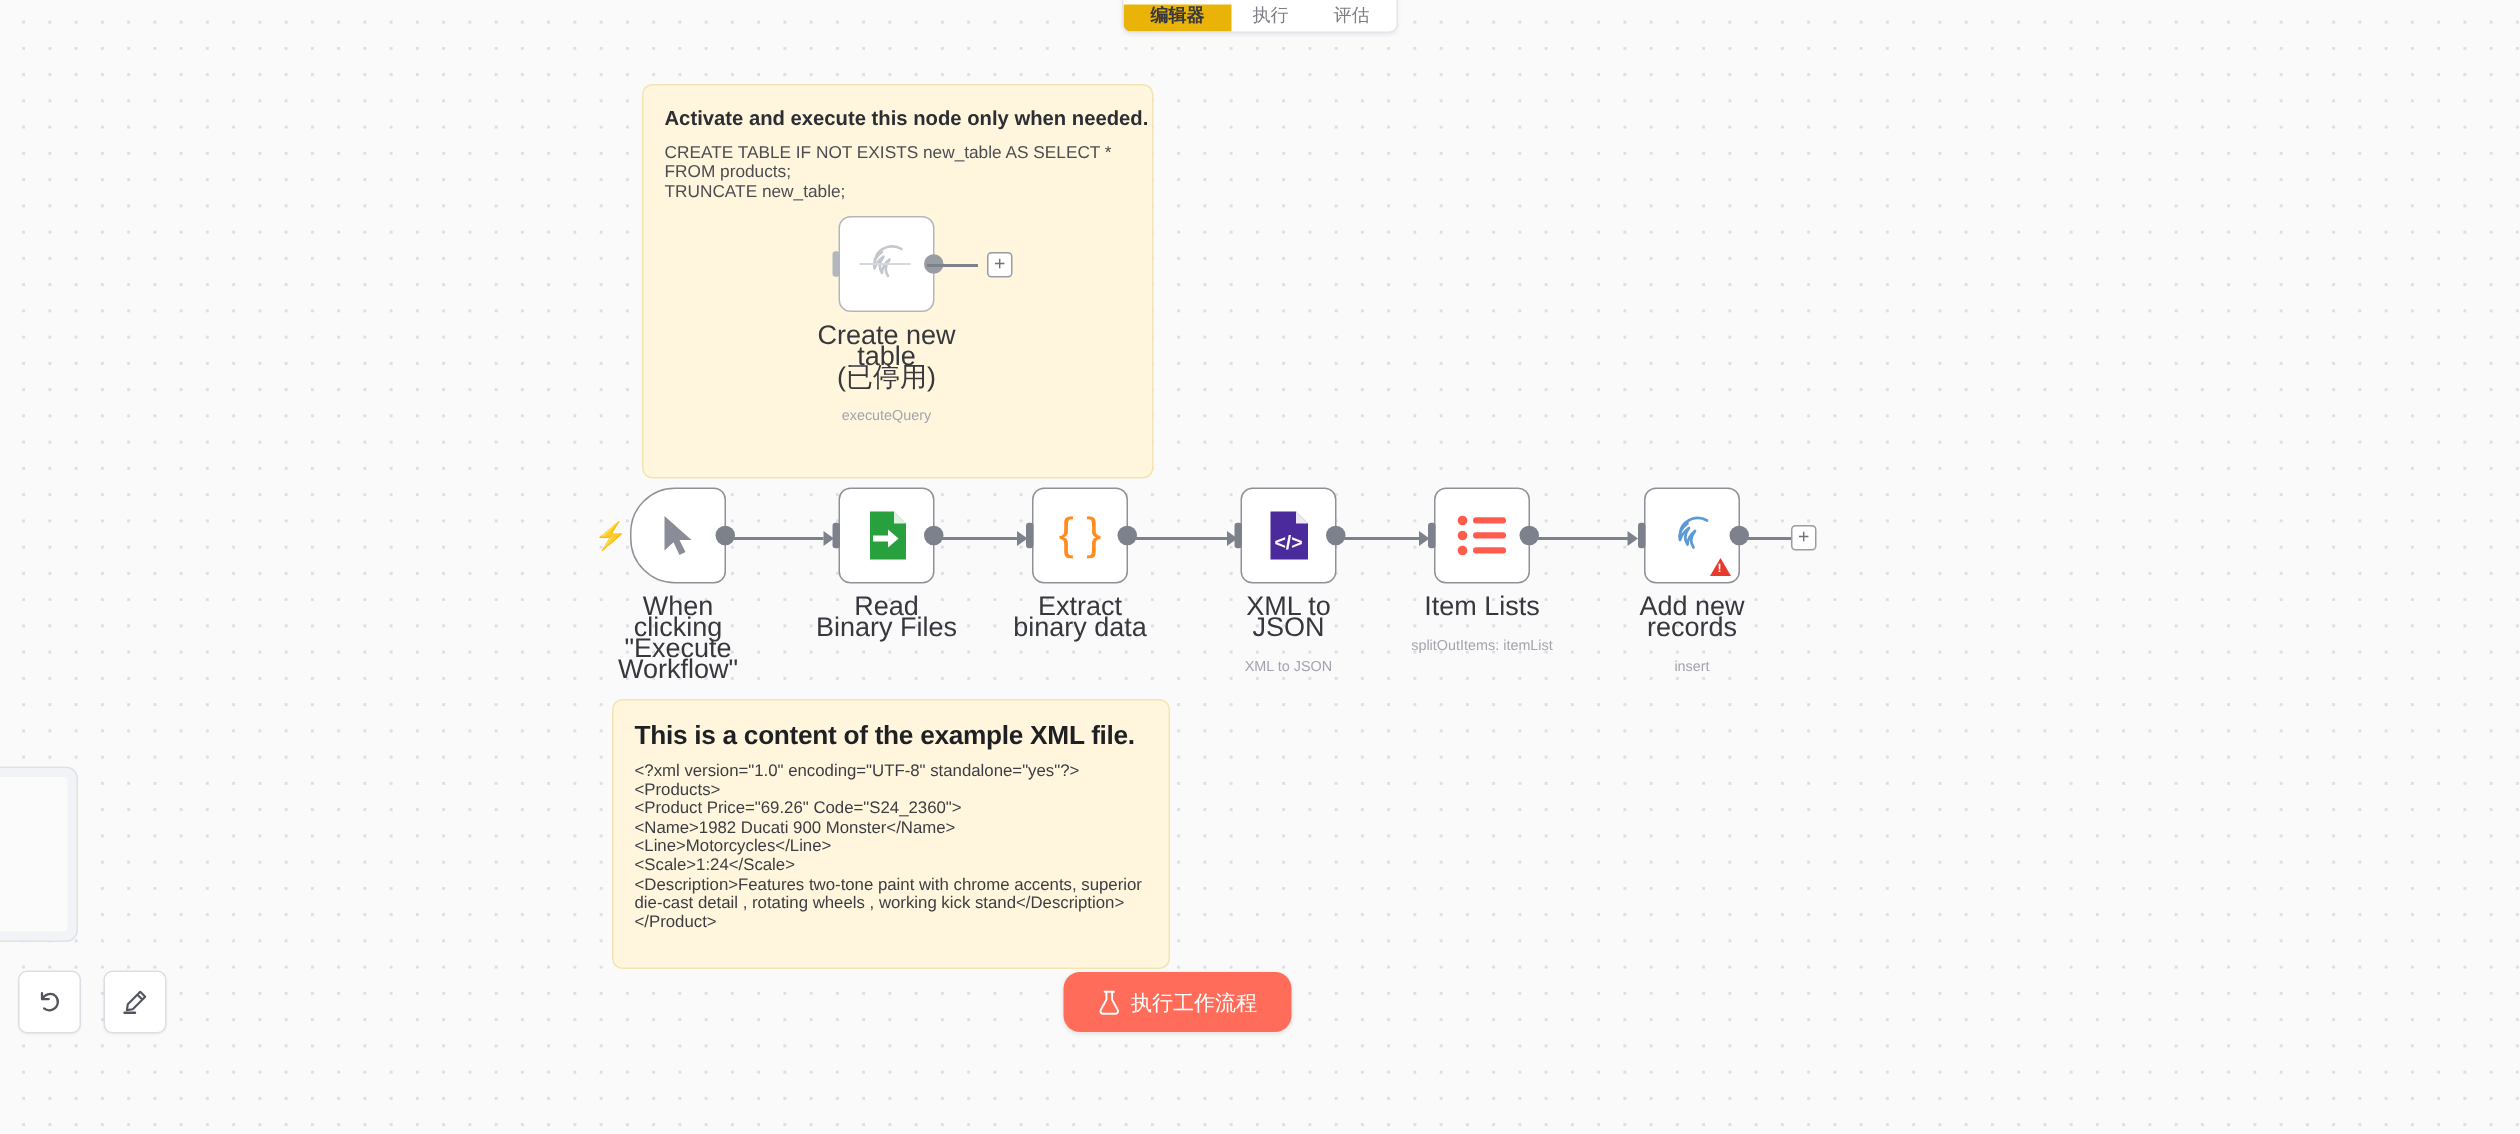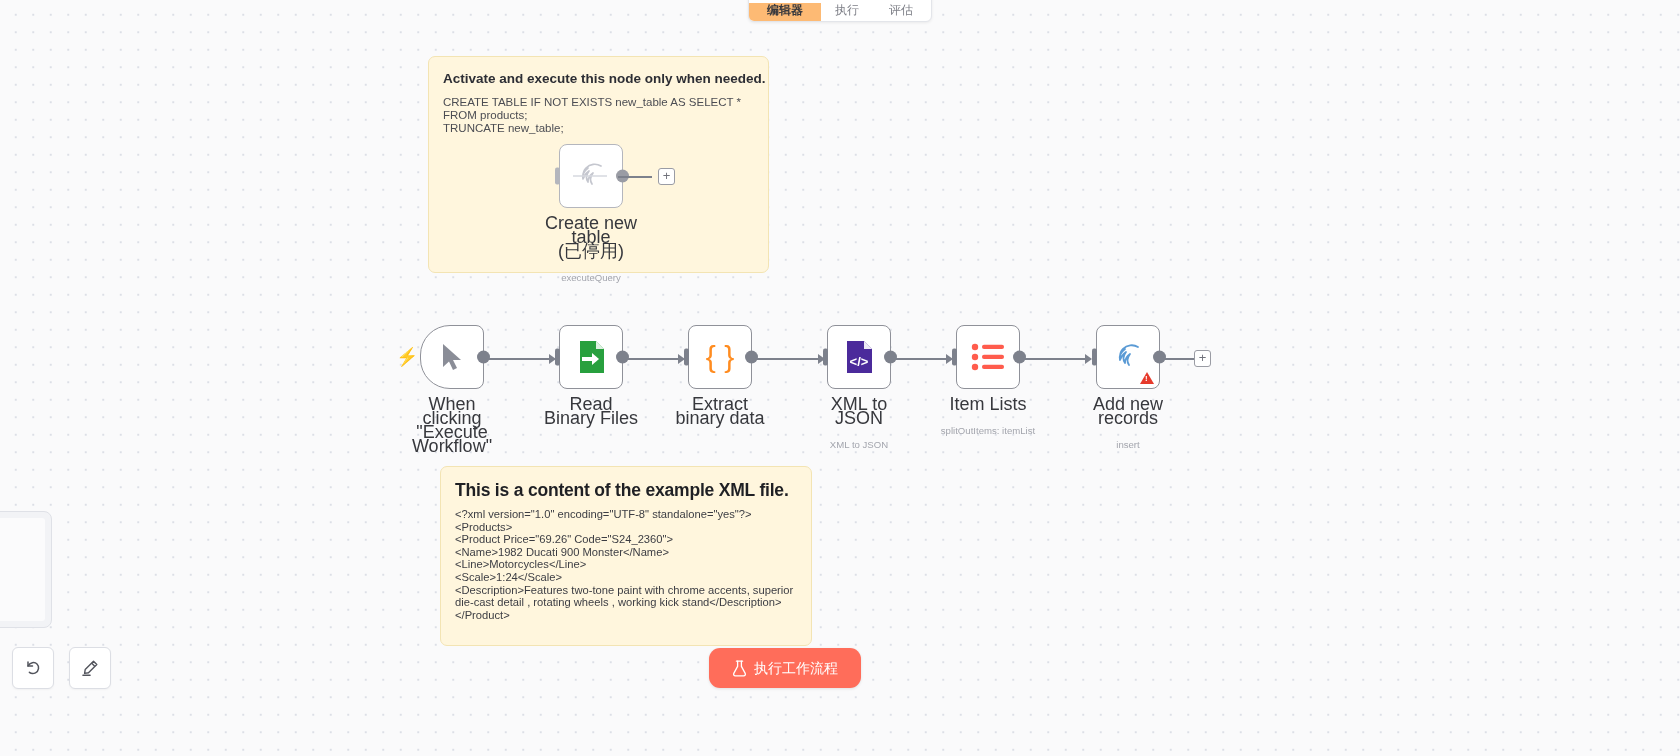--- a/index.html
+++ b/index.html
@@ -44,41 +44,41 @@
     text-align: center;
     font-size: 12px;
     color: #7d7f87;
     padding-bottom: 4px;
     white-space: nowrap;
     cursor: pointer;
     line-height: 14px;
   }
   .tab.active {
     color: #37383d;
-    background: #fdba74;
+    background: #eab308;
     font-weight: 600;
   }
   .tab.t-editor { flex: 0 0 72px; }
   .tab.t-exec   { flex: 0 0 52px; }
   .tab.t-eval   { flex: 0 0 56px; }
 
   
   .sticky {
     position: absolute;
     background: #fff6dd;
     border: 1px solid #f3e4b3;
     border-radius: 7px;
     box-sizing: border-box;
     overflow: hidden;
   }
   #sticky-top {
     left: 428px;
     top: 56px;
     width: 341px;
-    height: 217px;
+    height: 263px;
     padding: 13px 0 0 14px;
   }
   #sticky-top .s-title {
     font-size: 13.5px;
     font-weight: bold;
     color: #2d2e34;
     margin: 0 0 9px 0;
     line-height: 17px;
   }
   #sticky-top .s-sql {
@@ -88,21 +88,20 @@
     white-space: pre-wrap;
     margin: 0;
   }
 
   #sticky-bottom {
     left: 408px;
     top: 466px;
     width: 372px;
     height: 180px;
     padding: 12px 14px 0 14px;
-    margin-left: 32px;
   }
   #sticky-bottom .s-h1 {
     font-size: 17.5px;
     font-weight: bold;
     color: #1f2024;
     margin: 0 0 7px 0;
     line-height: 22px;
     letter-spacing: -.2px;
   }
   #sticky-bottom .s-h2 {

